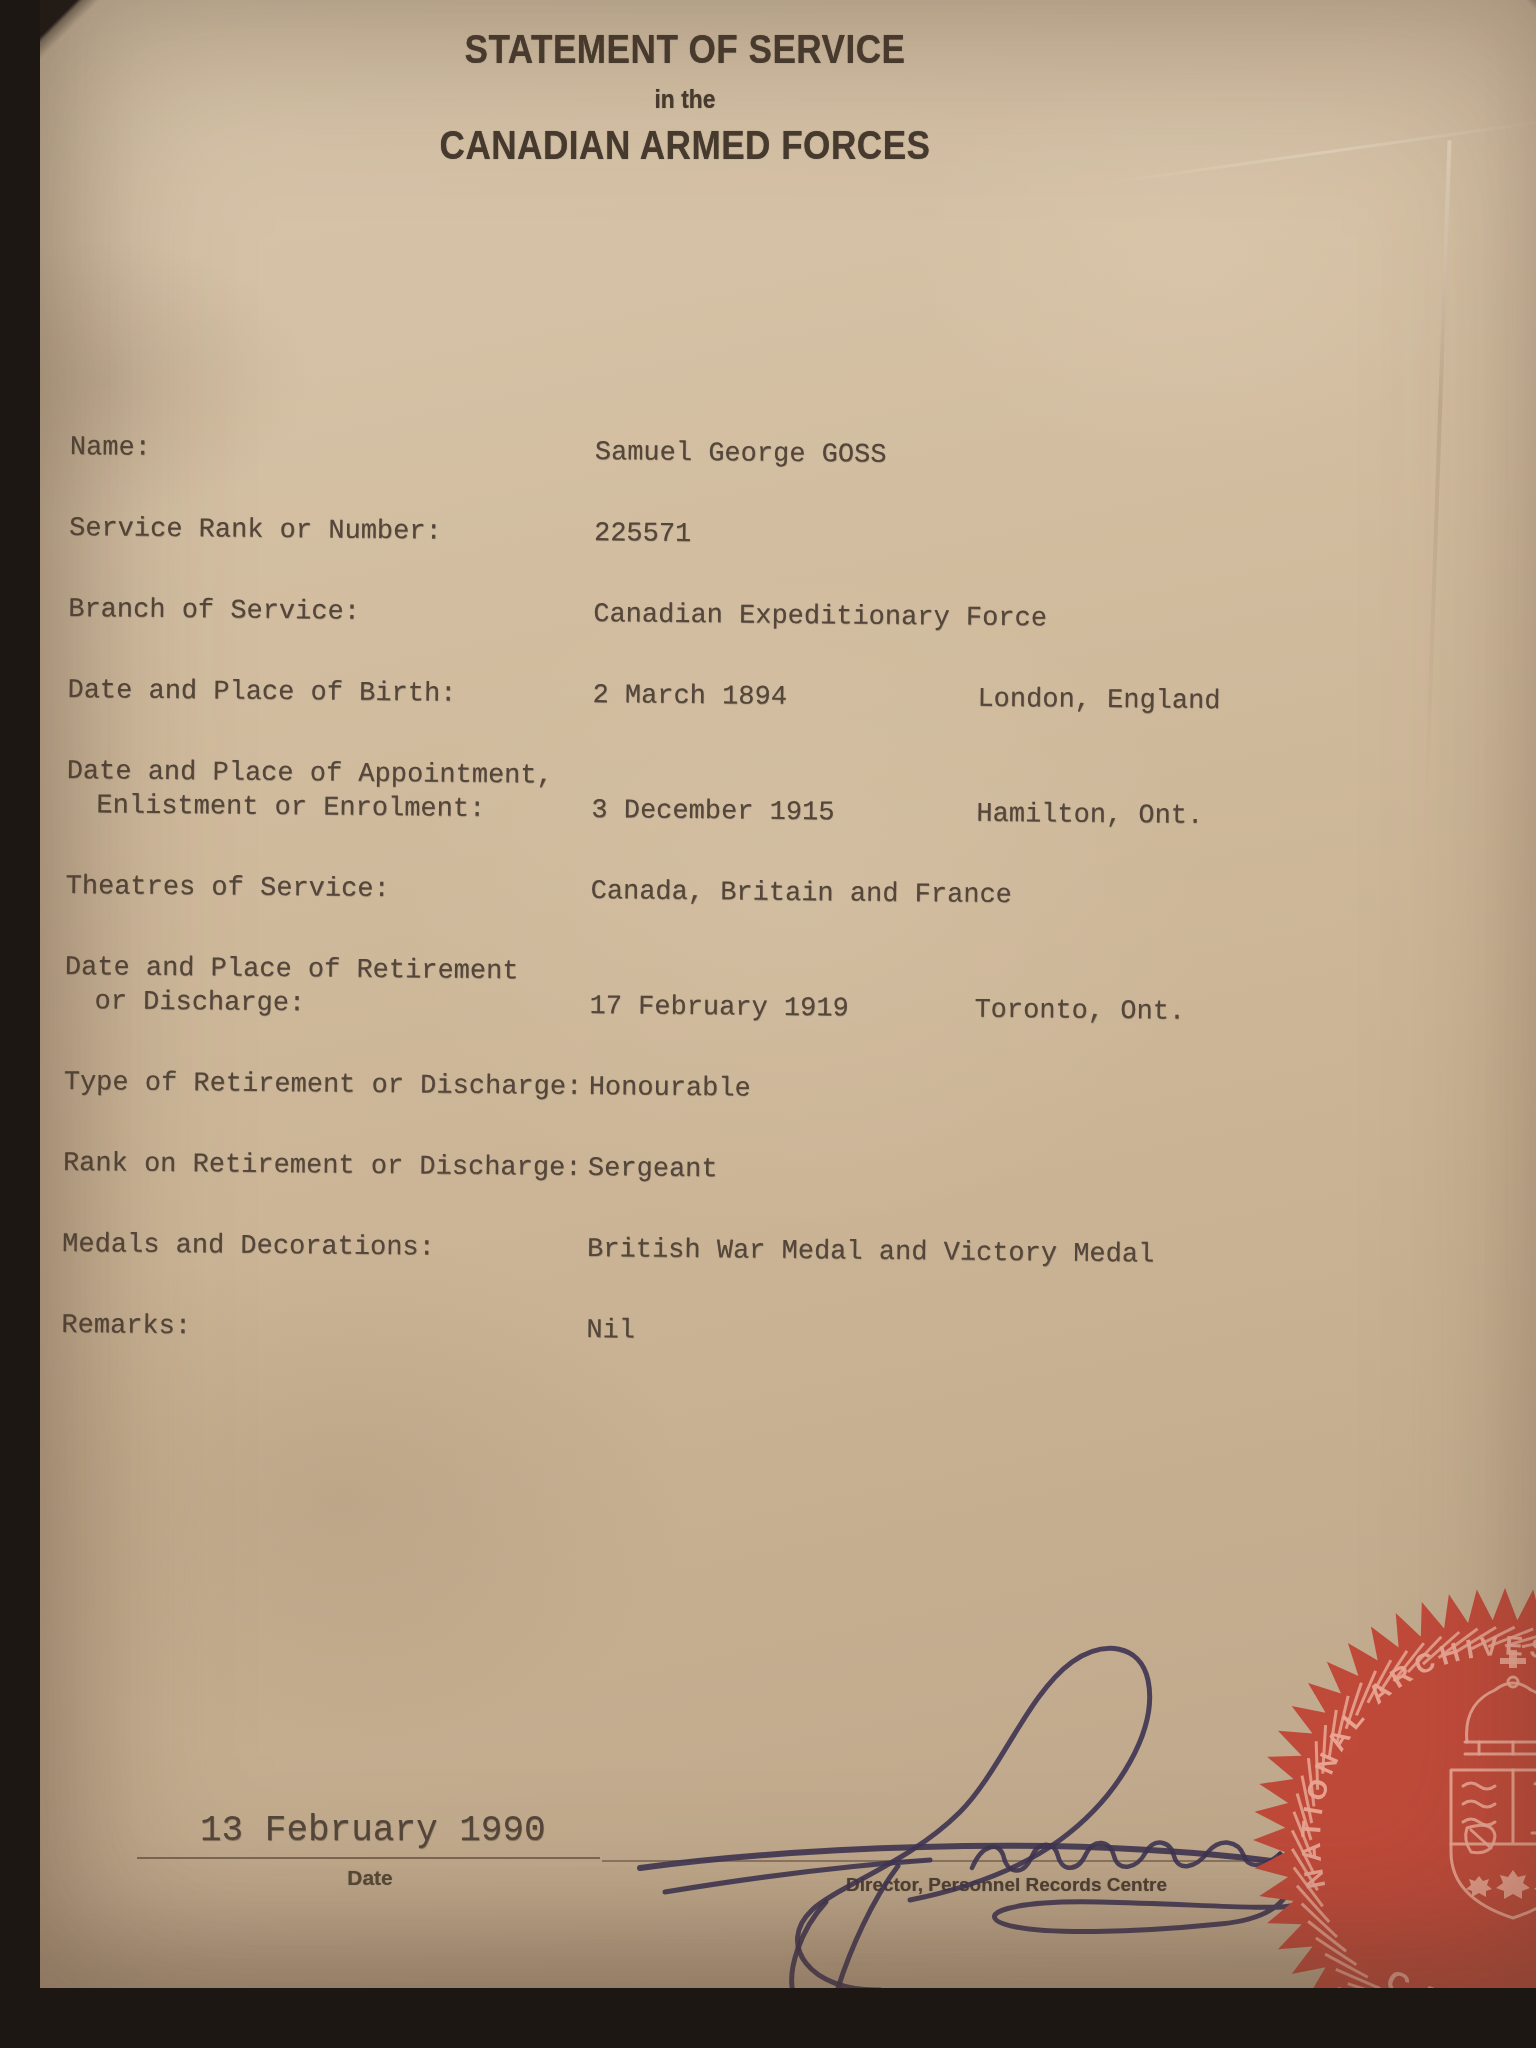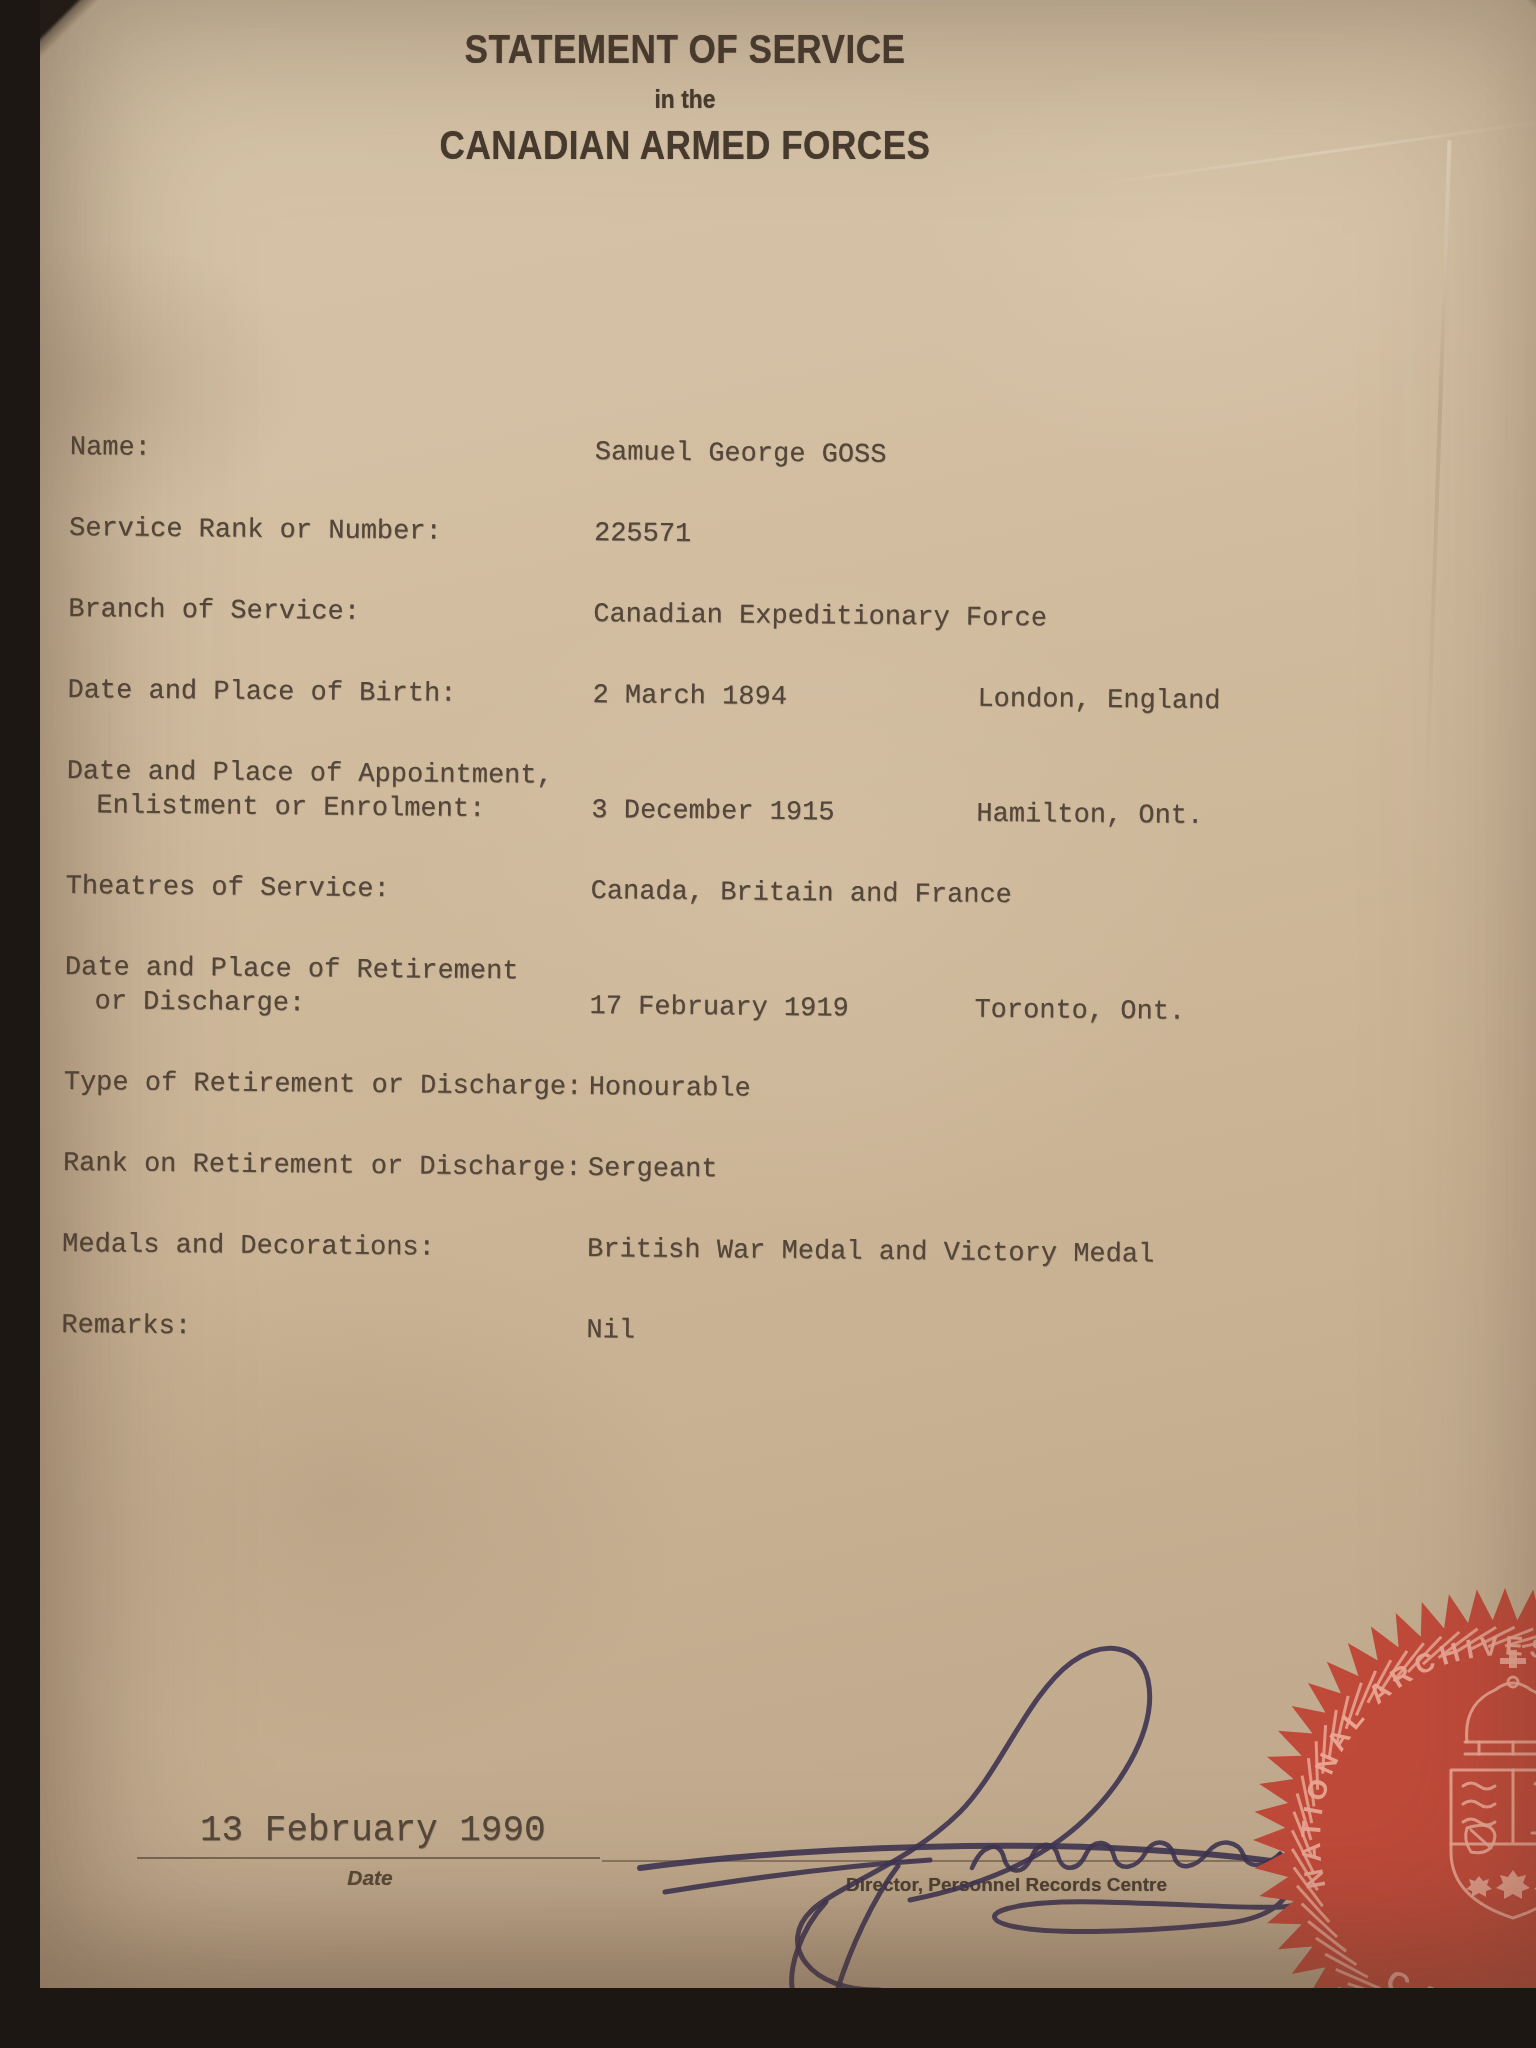--- a/index.html
+++ b/index.html
@@ -49,21 +49,21 @@
     font-size:27px;line-height:34px;color:var(--typed);white-space:pre;
     text-shadow:0.4px 0.6px 0.7px rgba(79,66,55,0.55);}
   .lab-line.indent{padding-left:30px;}
 
   .date-value{position:absolute;left:160px;top:1810px;font-size:36px;color:var(--typed);z-index:3;
     text-shadow:0.4px 0.6px 0.7px rgba(79,66,55,0.55);}
   .date-rule{position:absolute;left:97px;top:1857px;width:463px;height:2px;z-index:3;
     background:rgba(86,68,52,0.65);}
   .date-label{position:absolute;left:230px;top:1866px;width:200px;text-align:center;z-index:3;
     font-family:"Liberation Sans", sans-serif;font-size:21px;font-weight:bold;color:#574938;
-    text-shadow:0 0 1px rgba(70,58,46,0.5);font-style:italic;}
+    text-shadow:0 0 1px rgba(70,58,46,0.5);}
   .sig-rule{position:absolute;left:562px;top:1860px;width:672px;height:2px;z-index:3;
     background:rgba(86,68,52,0.5);}
   .signatory-title{position:absolute;left:806px;top:1874px;z-index:4;
     font-family:"Liberation Sans", sans-serif;font-size:19px;font-weight:bold;color:#4e4034;
     text-shadow:0 0 1px rgba(70,58,46,0.5);}
   .bottom-rule{position:absolute;left:70px;top:2014px;width:1212px;height:2px;z-index:2;
     background:rgba(80,62,48,0.4);}
 
   .sig-svg{position:absolute;left:540px;top:1600px;width:780px;height:420px;z-index:5;}
   .sig-svg path{fill:none;stroke:var(--sig);stroke-linecap:round;opacity:0.9;}

